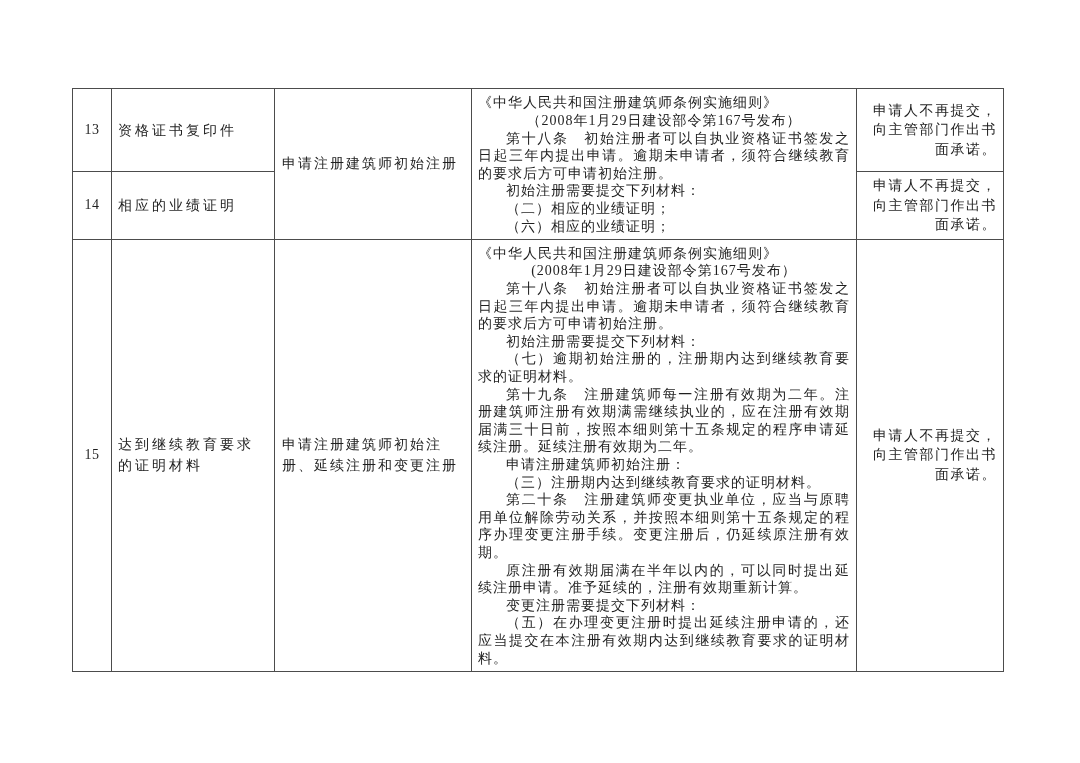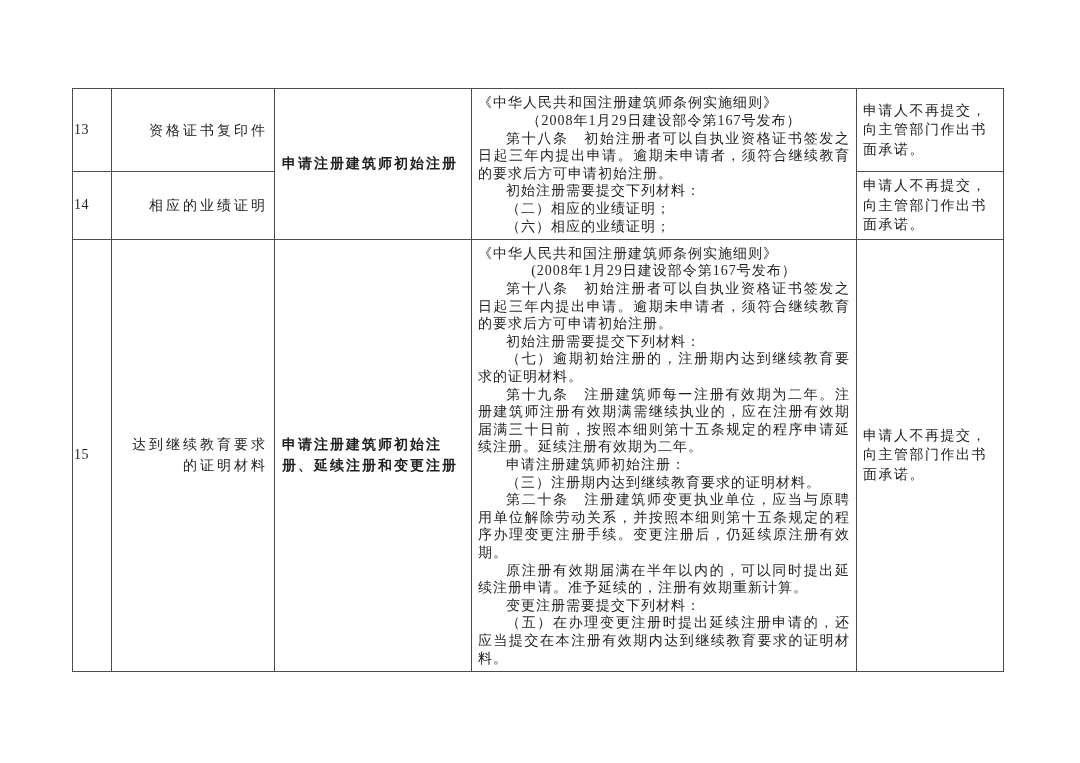--- a/index.html
+++ b/index.html
@@ -24,34 +24,34 @@
     border-collapse: collapse;
     table-layout: fixed;
   }
   table.doc-table td {
     border: 1px solid #4c4c4c;
     vertical-align: middle;
     font-size: 14px;
     overflow: hidden;
   }
   td.cell-num {
+    text-align: center;
     letter-spacing: 0.5px;
   }
   td.cell-material {
     padding: 3px 6px;
     letter-spacing: 3px;
     line-height: 21px;
-    text-align: right;
+    text-align: left;
   }
   td.cell-app {
     padding: 3px 7px;
     letter-spacing: 2px;
     line-height: 21px;
     text-align: left;
-    font-weight: bold;
   }
   td.cell-reg {
     vertical-align: top;
     padding: 4px 6px 2px 6px;
     font-size: 13.5px;
     line-height: 17.6px;
     letter-spacing: 1px;
   }
   td.cell-reg p {
     margin: 0;
@@ -63,21 +63,21 @@
   }
   td.cell-reg p.flush {
     text-indent: 0;
     text-align: center;
   }
   td.cell-note {
     padding: 4px 6px;
     letter-spacing: 1.5px;
     line-height: 19.5px;
     vertical-align: middle;
-    text-align: left;
+    text-align: right;
   }
 </style>
 </head>
 <body>
 
 <div class="page">
   <table class="doc-table">
     <colgroup>
       <col style="width:39px">
       <col style="width:163px">

